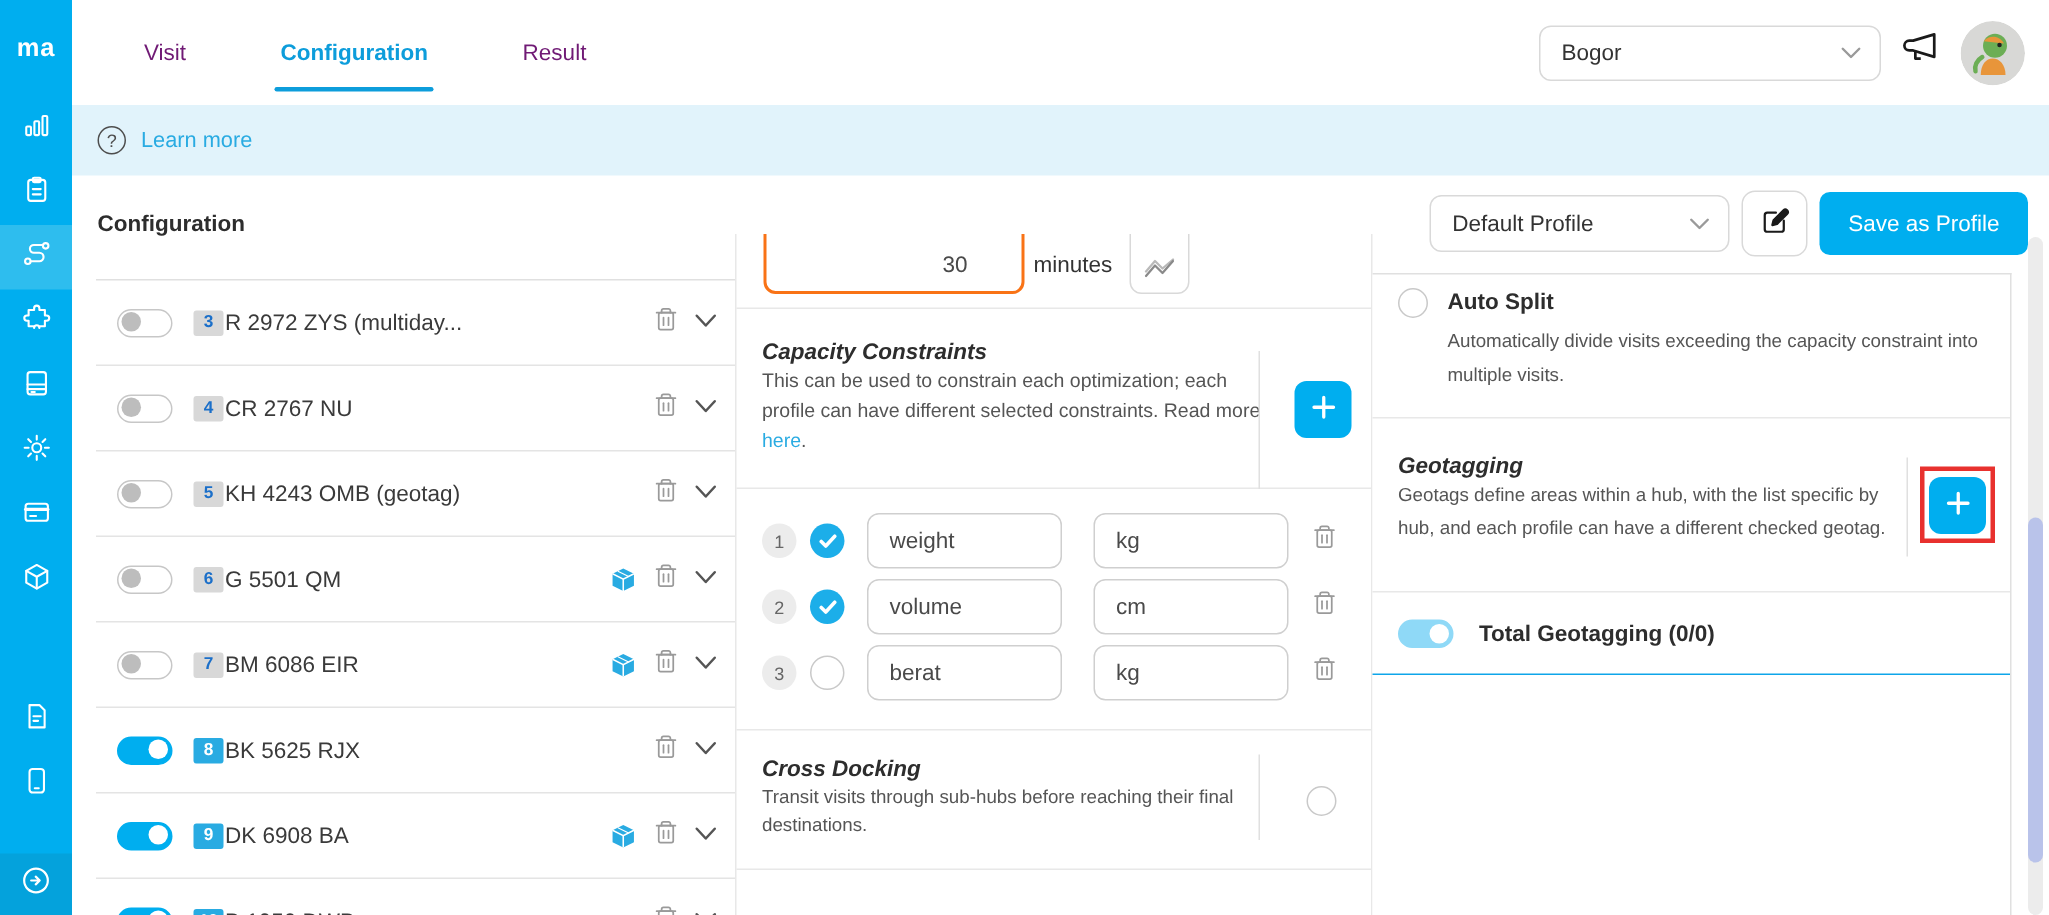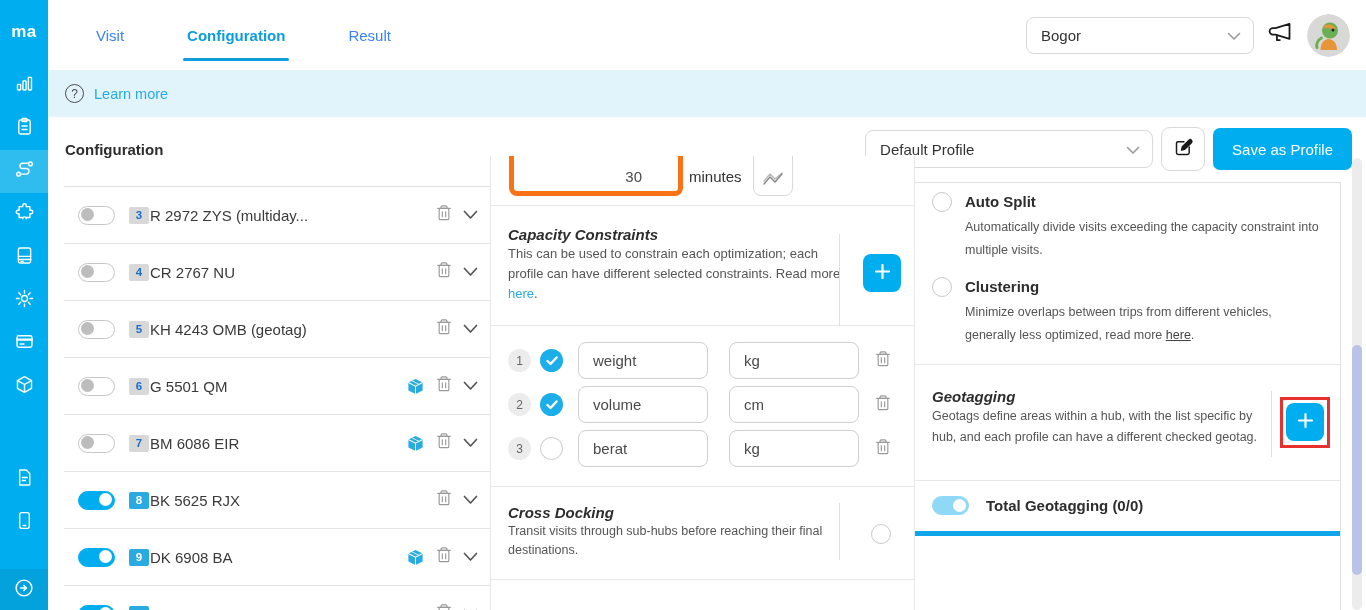--- a/index.html
+++ b/index.html
@@ -18,21 +18,21 @@
   .side-bottom { position:absolute; bottom:0; left:0; width:48px; height:41px;
     background:#04A2DC; display:flex; align-items:center; justify-content:center; cursor:pointer; }
   .side-item svg, .side-bottom svg { stroke:#fff; fill:none; stroke-width:1.6; stroke-linecap:round; stroke-linejoin:round; }
 
   
   .main { flex:1; position:relative; background:#fff; }
 
   .topbar { height:70px; display:flex; align-items:center; padding:0 16px; }
   .tabs { display:flex; margin-left:16px; height:70px; }
   .tab { padding:0 16px; margin:0 0; height:70px; display:flex; align-items:center;
-    font-size:15px; color:#3b82f6; position:relative; cursor:pointer; }
+    font-size:15px; color:#701a75; position:relative; cursor:pointer; }
   .tab + .tab { margin-left:31px; }
   .tab.active { color:#0D9DDB; font-weight:700; }
   .tab.active::after { content:""; position:absolute; left:12px; right:12px; bottom:9px;
     height:3px; background:#0D9DDB; border-radius:2px; }
   .topbar-right { margin-left:auto; display:flex; align-items:center; gap:13px; }
   .select { display:flex; align-items:center; justify-content:space-between;
     border:1px solid #d9d9d9; border-radius:8px; background:#fff; font-size:15px;
     color:#333; cursor:pointer; }
   .hub-select { width:228px; height:37px; padding:0 12px 0 14px; }
   .chev svg { stroke:#9a9a9a; fill:none; stroke-width:1.6; stroke-linecap:round; stroke-linejoin:round; }
@@ -40,21 +40,21 @@
 
   .banner { height:47px; background:#E1F3FB; display:flex; align-items:center;
     padding-left:17px; gap:10px; font-size:14.5px; color:#333; }
   .help-circle { width:19px; height:19px; border:1.6px solid #4d4d4d; border-radius:50%;
     display:flex; align-items:center; justify-content:center; font-size:12px; color:#4d4d4d; flex-shrink:0; }
   .link { color:#29ABE2; cursor:pointer; text-decoration:none; }
 
   .toolbar { height:64px; display:flex; align-items:center; padding:0 14px 0 17px; }
   .page-title { font-size:15px; font-weight:700; color:#2d2d2d; }
   .toolbar-right { margin-left:auto; display:flex; align-items:center; gap:8px; }
-  .profile-select { width:288px; height:38px; padding:0 12px 0 14px; }
+  .profile-select { width:200px; height:38px; padding:0 12px 0 14px; }
   .icon-btn { width:44px; height:44px; border:1px solid #d9d9d9; border-radius:9px;
     background:#fff; display:flex; align-items:center; justify-content:center; cursor:pointer; }
   .save-btn { height:42px; padding:0 19px; background:#00AEEF; color:#fff; border:none;
     border-radius:7px; font-size:15px; cursor:pointer; }
 
   
   .content { position:relative; height:429px; }
 
   
   .vehicle-list { position:absolute; left:16px; top:5px; width:426px; bottom:0;
@@ -79,21 +79,21 @@
 
   .trash-ic svg { stroke:#9a9a9a; fill:none; stroke-width:1.4; stroke-linecap:round; }
   .row-chev svg { stroke:#555; fill:none; stroke-width:1.7; stroke-linecap:round; stroke-linejoin:round; }
   .box-ic { display:flex; }
 
   
   .middle-panel { position:absolute; left:442px; width:425px; top:-25px; bottom:0;
     border-left:1px solid #e8e8e8; border-right:1px solid #e8e8e8; background:#fff; }
   .partial-row { height:50px; border-bottom:1px solid #e8e8e8; position:relative; overflow:hidden; }
   .clip-input { position:absolute; left:18px; top:-24px; width:174px; height:64px;
-    border:5px solid #f97316; border-radius:8px; font-size:15px; color:#4a4a4a;
+    border:2px solid #f97316; border-radius:8px; font-size:15px; color:#4a4a4a;
     text-align:right; padding:24px 36px 0 10px; font-family:"Liberation Sans",sans-serif; }
   .clip-unit { position:absolute; left:198px; top:0; height:40px; display:flex;
     align-items:center; font-size:15px; color:#333; }
   .clip-btn { position:absolute; left:262px; top:-20px; width:40px; height:60px;
     border:1px solid #d9d9d9; border-radius:8px; background:#fff; display:flex;
     align-items:flex-end; justify-content:center; padding-bottom:6px; cursor:pointer; }
   .clip-btn svg { stroke:#8a8a8a; fill:none; stroke-width:1.5; stroke-linecap:round; stroke-linejoin:round; }
 
   .m-section { position:relative; border-bottom:1px solid #e8e8e8; padding:20px 16px 18px 17px; }
   .sec-title { font-size:15px; font-weight:700; color:#2d2d2d;font-style:italic; }
@@ -136,21 +136,21 @@
   .u-link { color:#444; text-decoration:underline; cursor:pointer; }
   .r-divider-line { border-bottom:1px solid #e8e8e8; margin-top:14px; }
 
   .geo-section { position:relative; padding:23px 16px 16px 17px; border-bottom:1px solid #e8e8e8; height:116px; }
   .geo-desc { max-width:332px; font-size:12.5px; line-height:1.7; }
   .geo-divider { left:356px; top:26px; height:66px; }
   .red-box { position:absolute; left:365px; top:32px; width:50px; height:51px;
     border:3px solid #E8312E; display:flex; align-items:center; justify-content:center; }
 
   .total-row { height:55px; display:flex; align-items:center; gap:17px;
-    padding-left:17px; border-bottom:5px solid #0ea5e9; }
+    padding-left:17px; border-bottom:1px solid #0ea5e9; }
   .total-label { font-size:15px; font-weight:700; color:#2d2d2d; }
 
   
   .page-scrollbar { position:absolute; left:1304px; top:-23px; bottom:0; width:10px;
     background:#ececec; border-radius:6px; }
   .page-scrollbar .thumb { position:absolute; left:0; top:187px; width:10px; height:230px;
     background:#B9C3EA; border-radius:6px; cursor:grab; }
 </style>
 </head>
 <body>
@@ -572,30 +572,20 @@
       </div>
 
       <div class="right-panel">
         <div class="opt">
           <span class="radio"></span>
           <div>
             <div class="opt-title">Auto Split</div>
             <div class="opt-desc">Automatically divide visits exceeding the capacity constraint into multiple visits.</div>
           </div>
         </div>
-        <div class="opt opt-2">
-          <span class="radio"></span>
-          <div>
-            <div class="opt-title">Clustering</div>
-            <div class="opt-desc">
-              <span>Minimize overlaps between trips from different vehicles, generally less optimized, read more</span>
-              <a class="u-link">here</a><span>.</span>
-            </div>
-          </div>
-        </div>
         <div class="r-divider-line"></div>
 
         <div class="geo-section">
           <div class="sec-title">Geotagging</div>
           <div class="sec-desc geo-desc">Geotags define areas within a hub, with the list specific by hub, and each profile can have a different checked geotag.</div>
           <div class="v-divider geo-divider"></div>
           <div class="red-box">
             <button class="plus-btn">
               <span><svg width="17" height="17" viewBox="0 0 17 17">
                     <path d="M8.5 2v13M2 8.5h13"></path>

